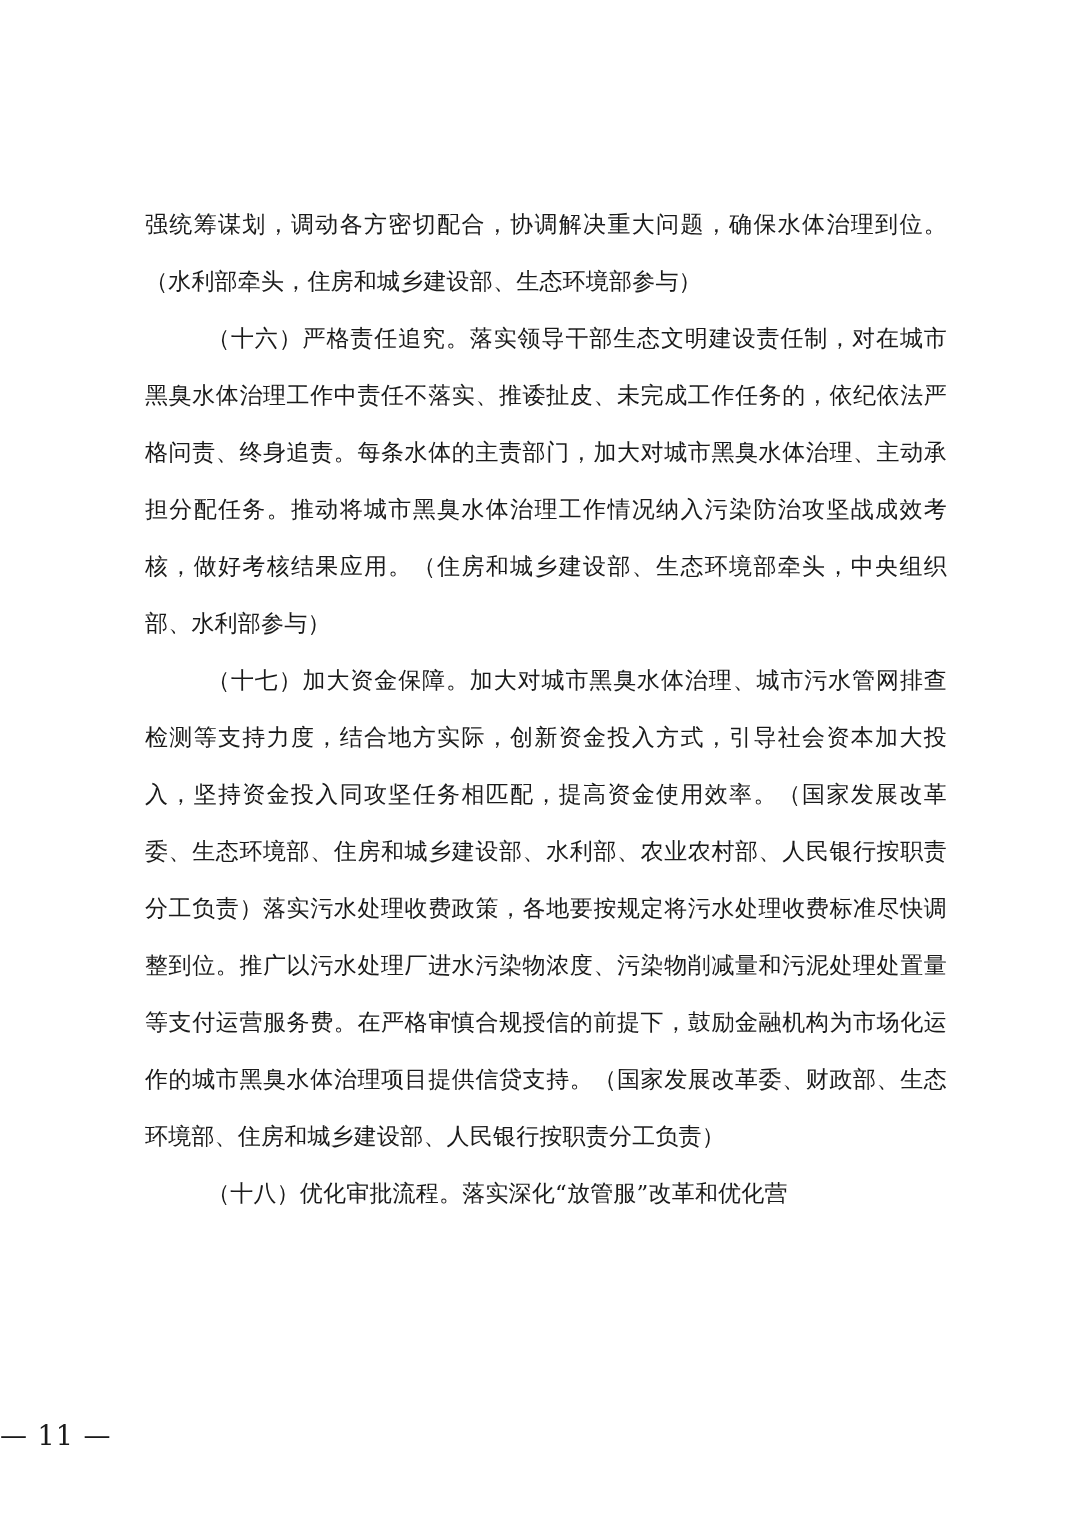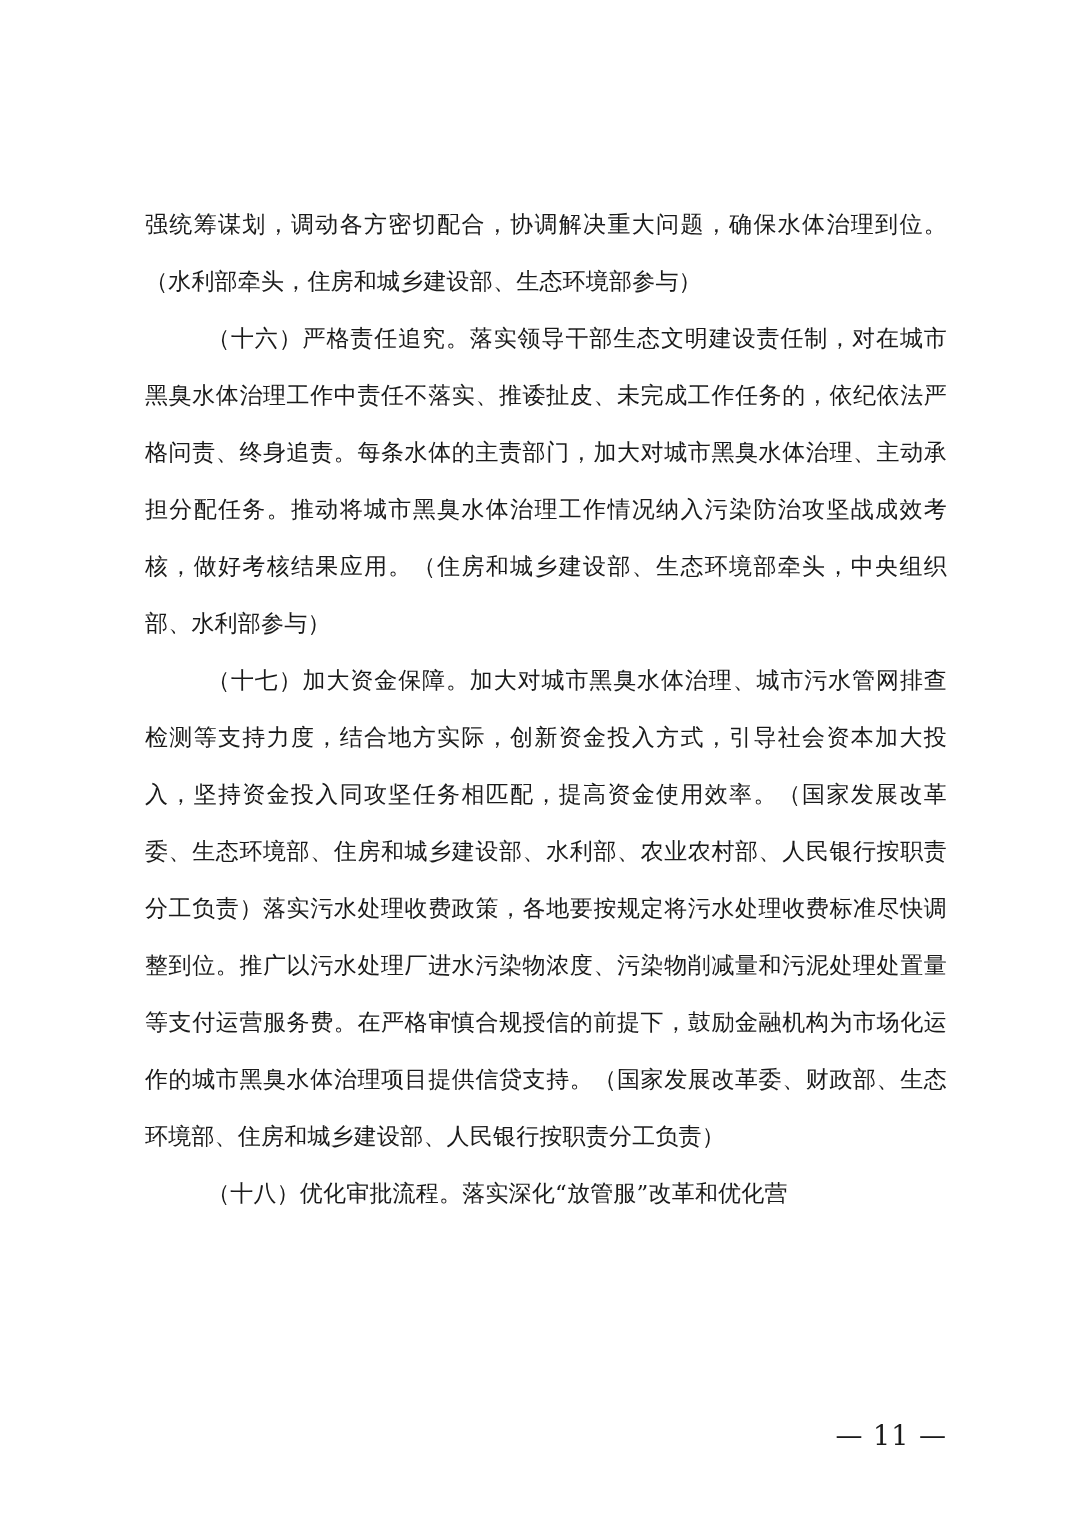--- a/index.html
+++ b/index.html
@@ -36,21 +36,20 @@
     -webkit-font-smoothing: antialiased;
   }
   .para.indent {
     text-indent: 62px;
   }
   .page-number {
     position: absolute;
     left: 0;
     right: 133px;
     top: 1420px;
-    text-align: right;
     font-family: "DejaVu Serif", "Liberation Serif", serif;
     font-size: 27px;
     color: #1a1a1a;
     letter-spacing: 1px;
   }
 </style>
 </head>
 <body>
 
 <div class="page">

